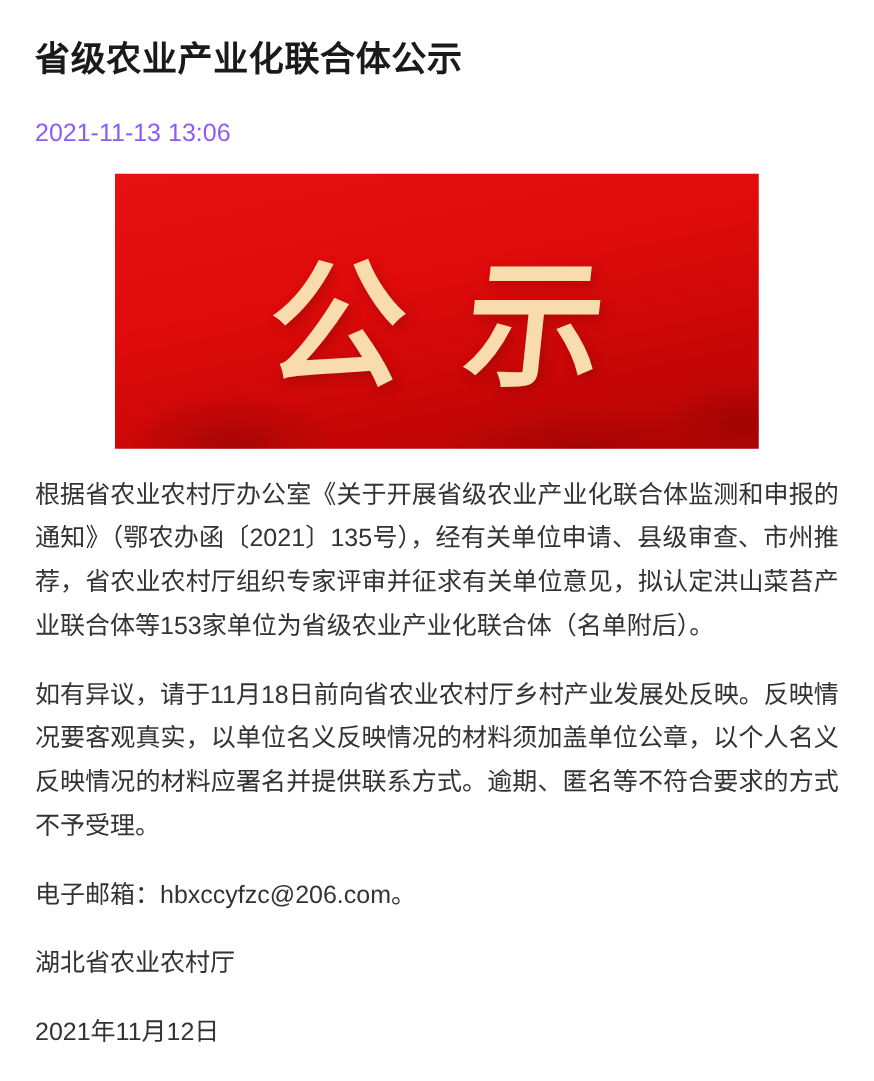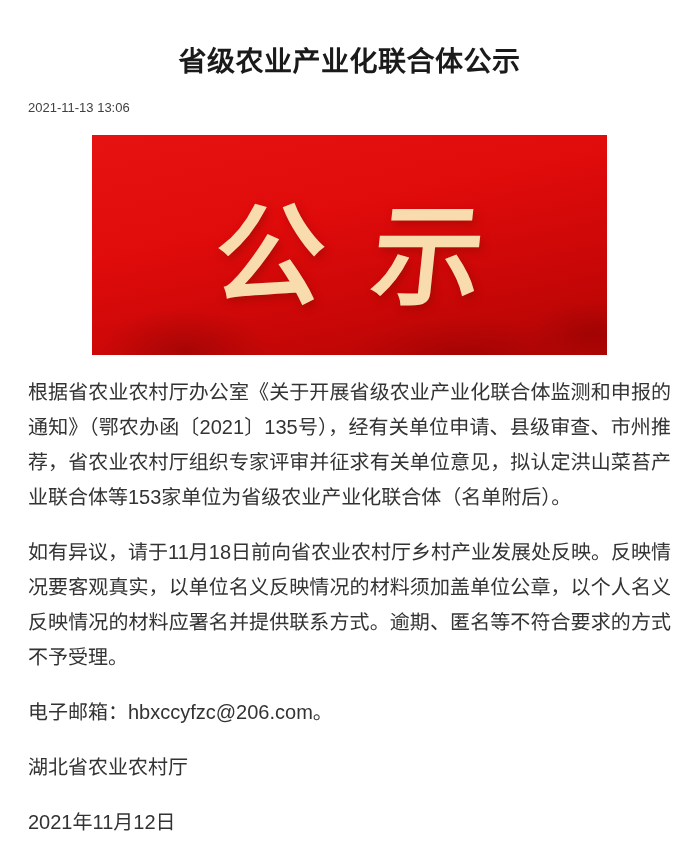--- a/index.html
+++ b/index.html
@@ -11,32 +11,31 @@
     width: 699px;
     height: 865px;
     overflow: hidden;
     font-family: "Liberation Sans", "DejaVu Sans", sans-serif;
   }
   .article {
     padding: 0 28px;
     box-sizing: border-box;
   }
   .article-title {
-    margin: 44px 0 0 0;
+    margin: 30px 0 0 0;
     font-size: 28px;
     line-height: 36px;
     font-weight: bold;
     color: #1a1a1a;
     letter-spacing: 0.5px;
-    text-align: center;
   }
   .publish-time {
-    margin-top: 20px;
-    font-size: 13px;
-    color: #404040;
+    margin-top: 30px;
+    font-size: 20px;
+    color: #8b5cf6;
   }
   .banner {
     position: relative;
     width: 515px;
     height: 220px;
     margin: 20px auto 0 auto;
     background:
       radial-gradient(ellipse 120px 60px at 18% 98%, rgba(80,0,0,0.28), rgba(80,0,0,0) 70%),
       radial-gradient(ellipse 160px 55px at 72% 100%, rgba(80,0,0,0.20), rgba(80,0,0,0) 70%),
       radial-gradient(ellipse 90px 45px at 97% 90%, rgba(80,0,0,0.22), rgba(80,0,0,0) 70%),

